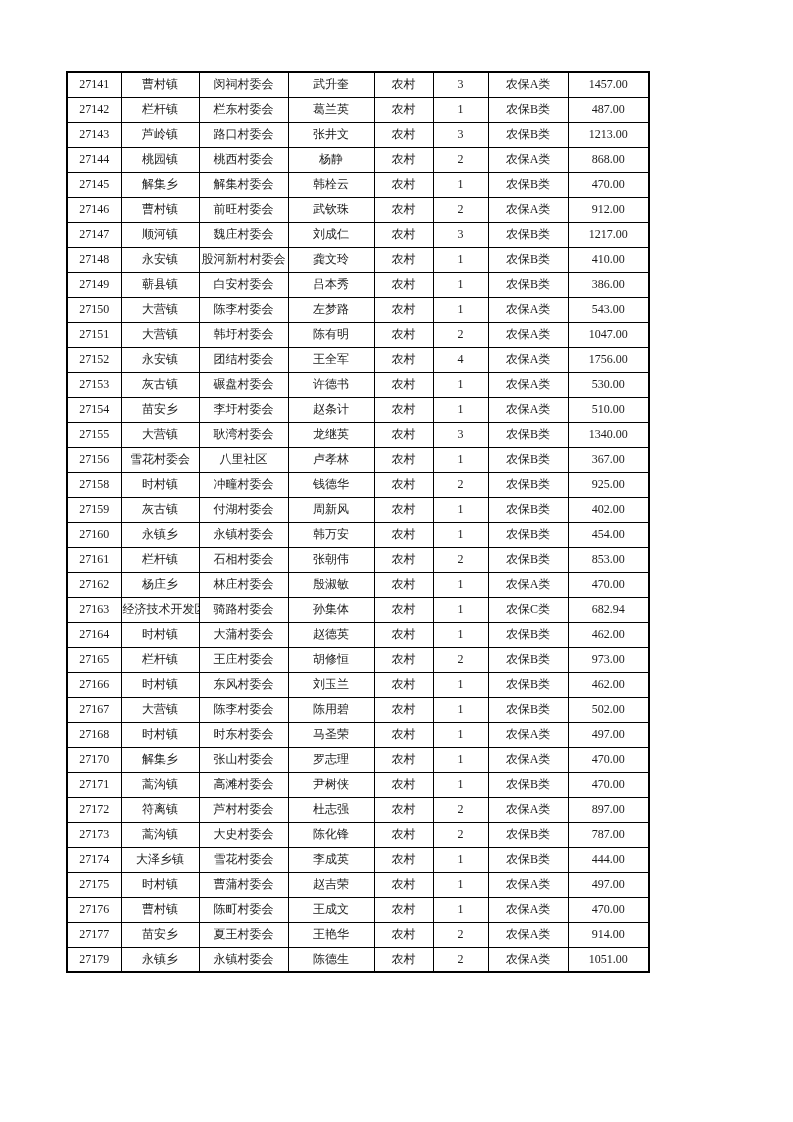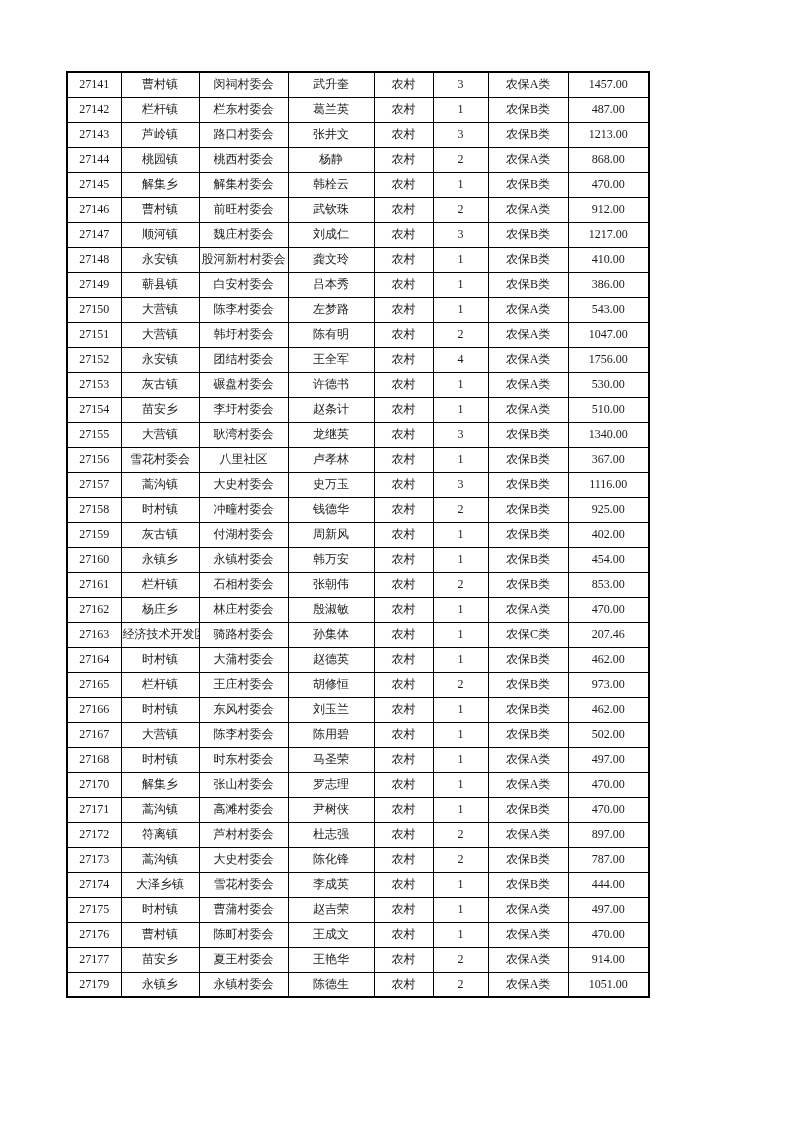--- a/index.html
+++ b/index.html
@@ -216,30 +216,20 @@
           <td>27156</td>
           <td>雪花村委会</td>
           <td>八里社区</td>
           <td>卢孝林</td>
           <td>农村</td>
           <td>1</td>
           <td>农保B类</td>
           <td>367.00</td>
         </tr>
         <tr>
-          <td>27157</td>
-          <td>蒿沟镇</td>
-          <td>大史村委会</td>
-          <td>史万玉</td>
-          <td>农村</td>
-          <td>3</td>
-          <td>农保B类</td>
-          <td>1116.00</td>
-        </tr>
-        <tr>
           <td>27158</td>
           <td>时村镇</td>
           <td>冲疃村委会</td>
           <td>钱德华</td>
           <td>农村</td>
           <td>2</td>
           <td>农保B类</td>
           <td>925.00</td>
         </tr>
         <tr>
@@ -283,21 +273,21 @@
           <td>470.00</td>
         </tr>
         <tr>
           <td>27163</td>
           <td>经济技术开发区北杨寨乡</td>
           <td>骑路村委会</td>
           <td>孙集体</td>
           <td>农村</td>
           <td>1</td>
           <td>农保C类</td>
-          <td>207.46</td>
+          <td>682.94</td>
         </tr>
         <tr>
           <td>27164</td>
           <td>时村镇</td>
           <td>大蒲村委会</td>
           <td>赵德英</td>
           <td>农村</td>
           <td>1</td>
           <td>农保B类</td>
           <td>462.00</td>

